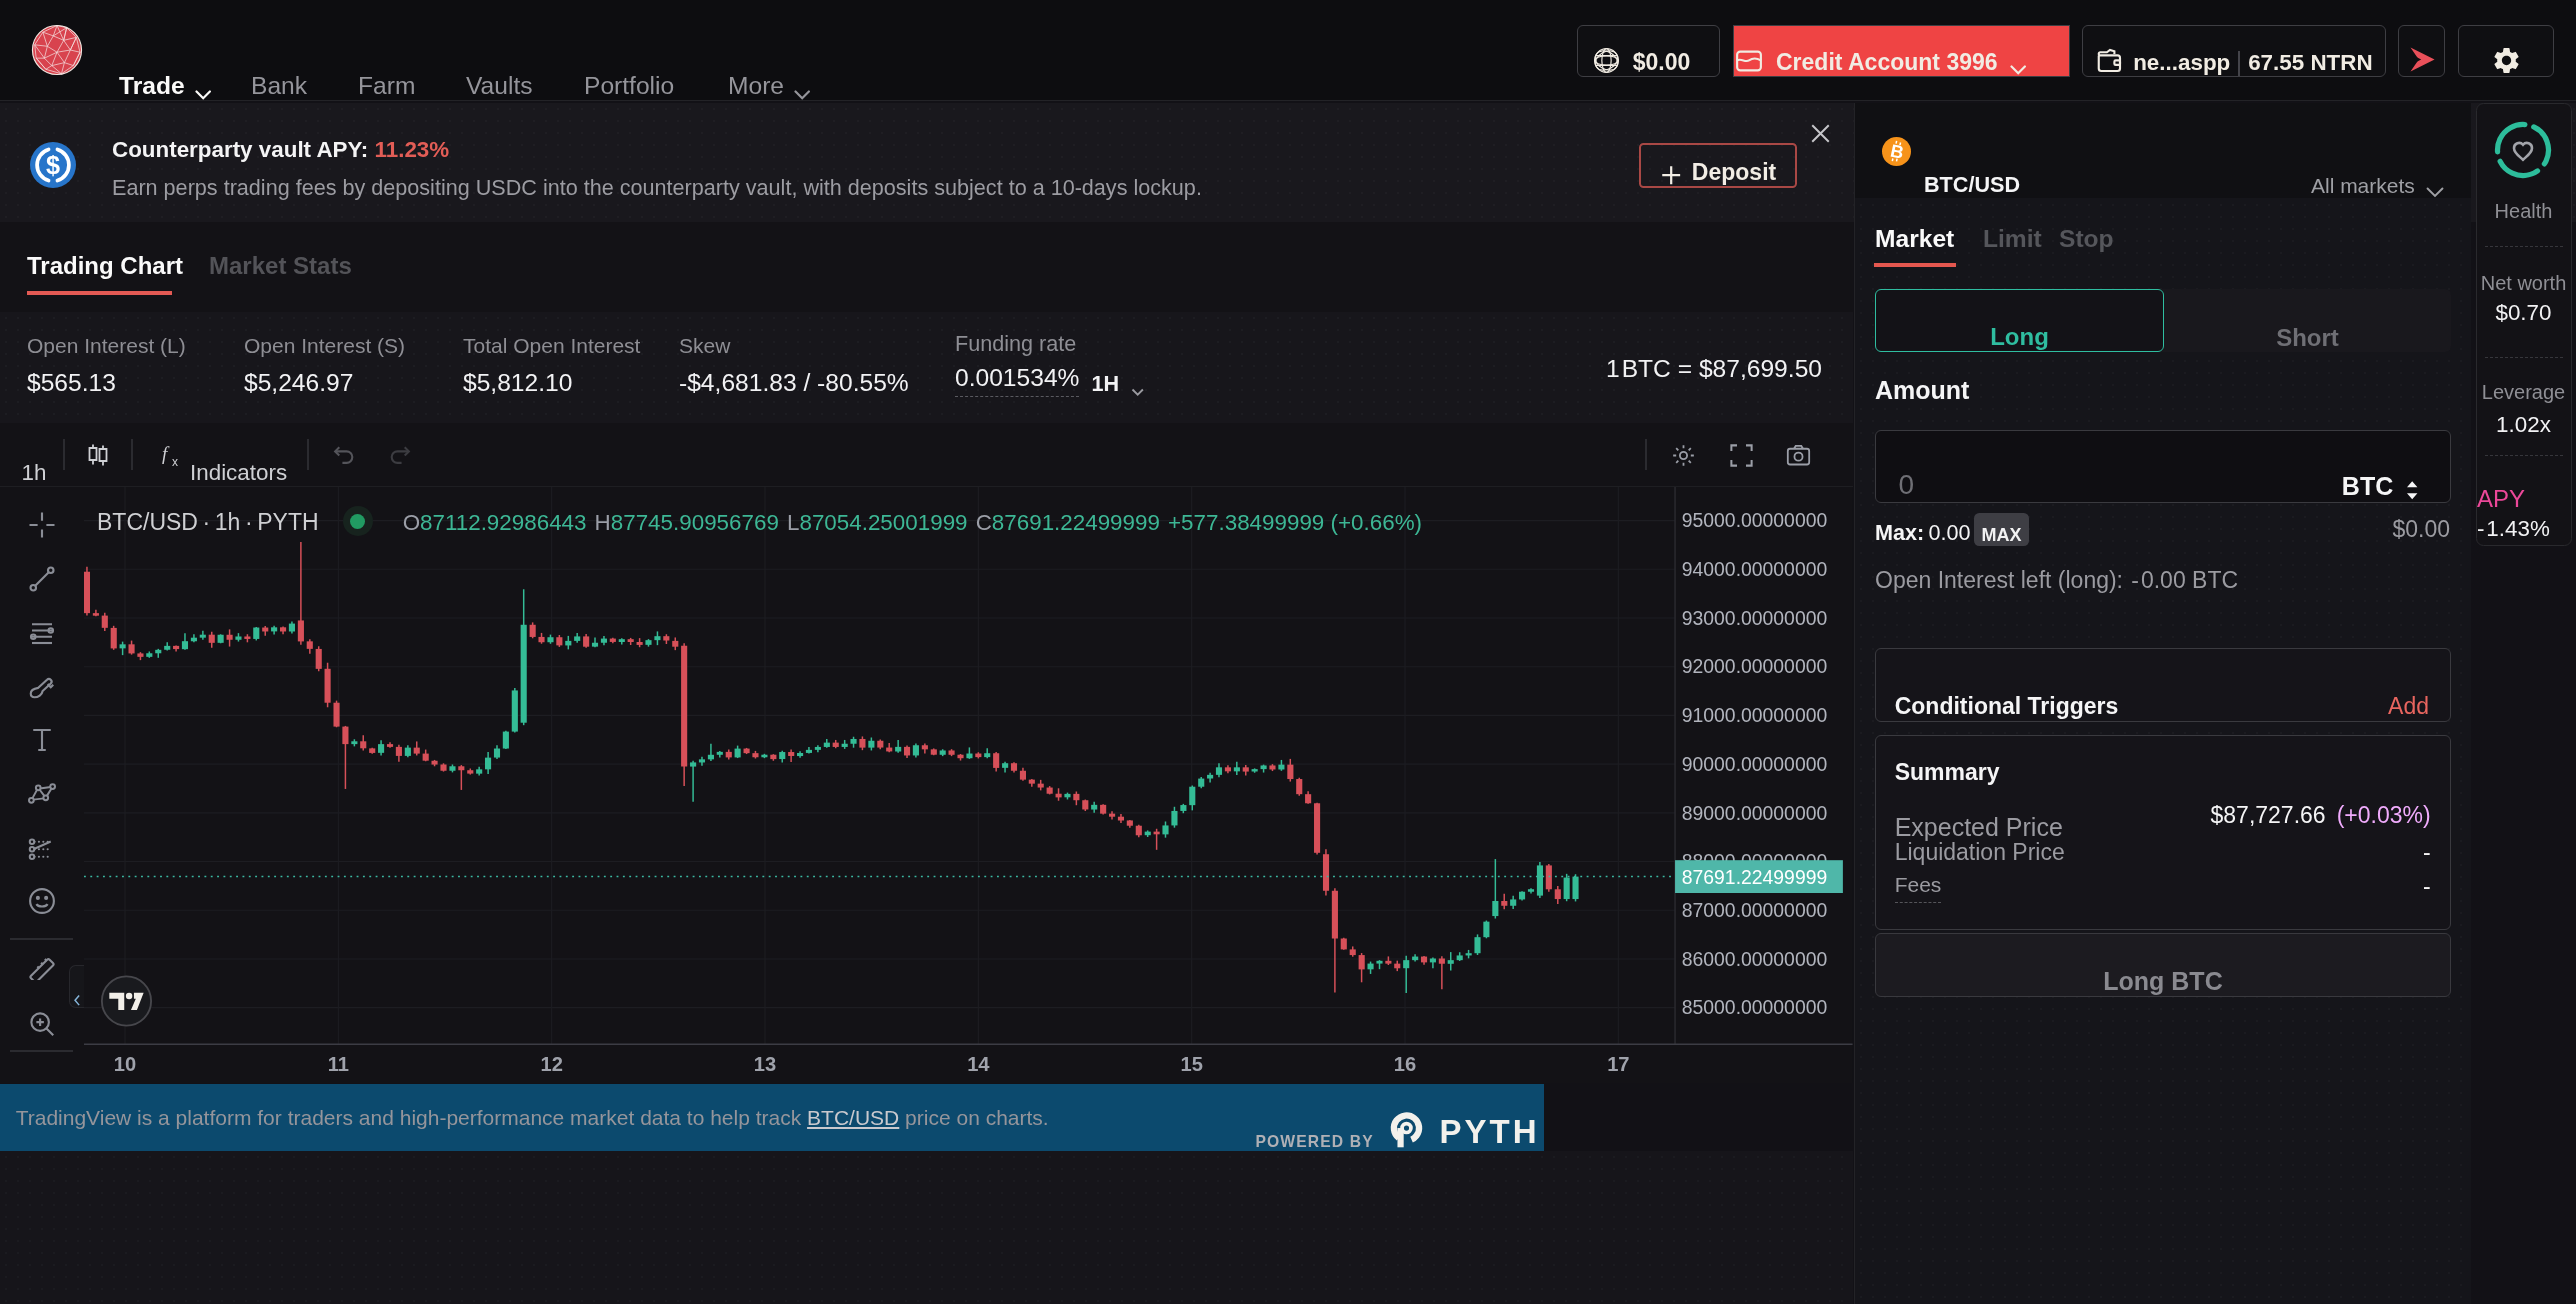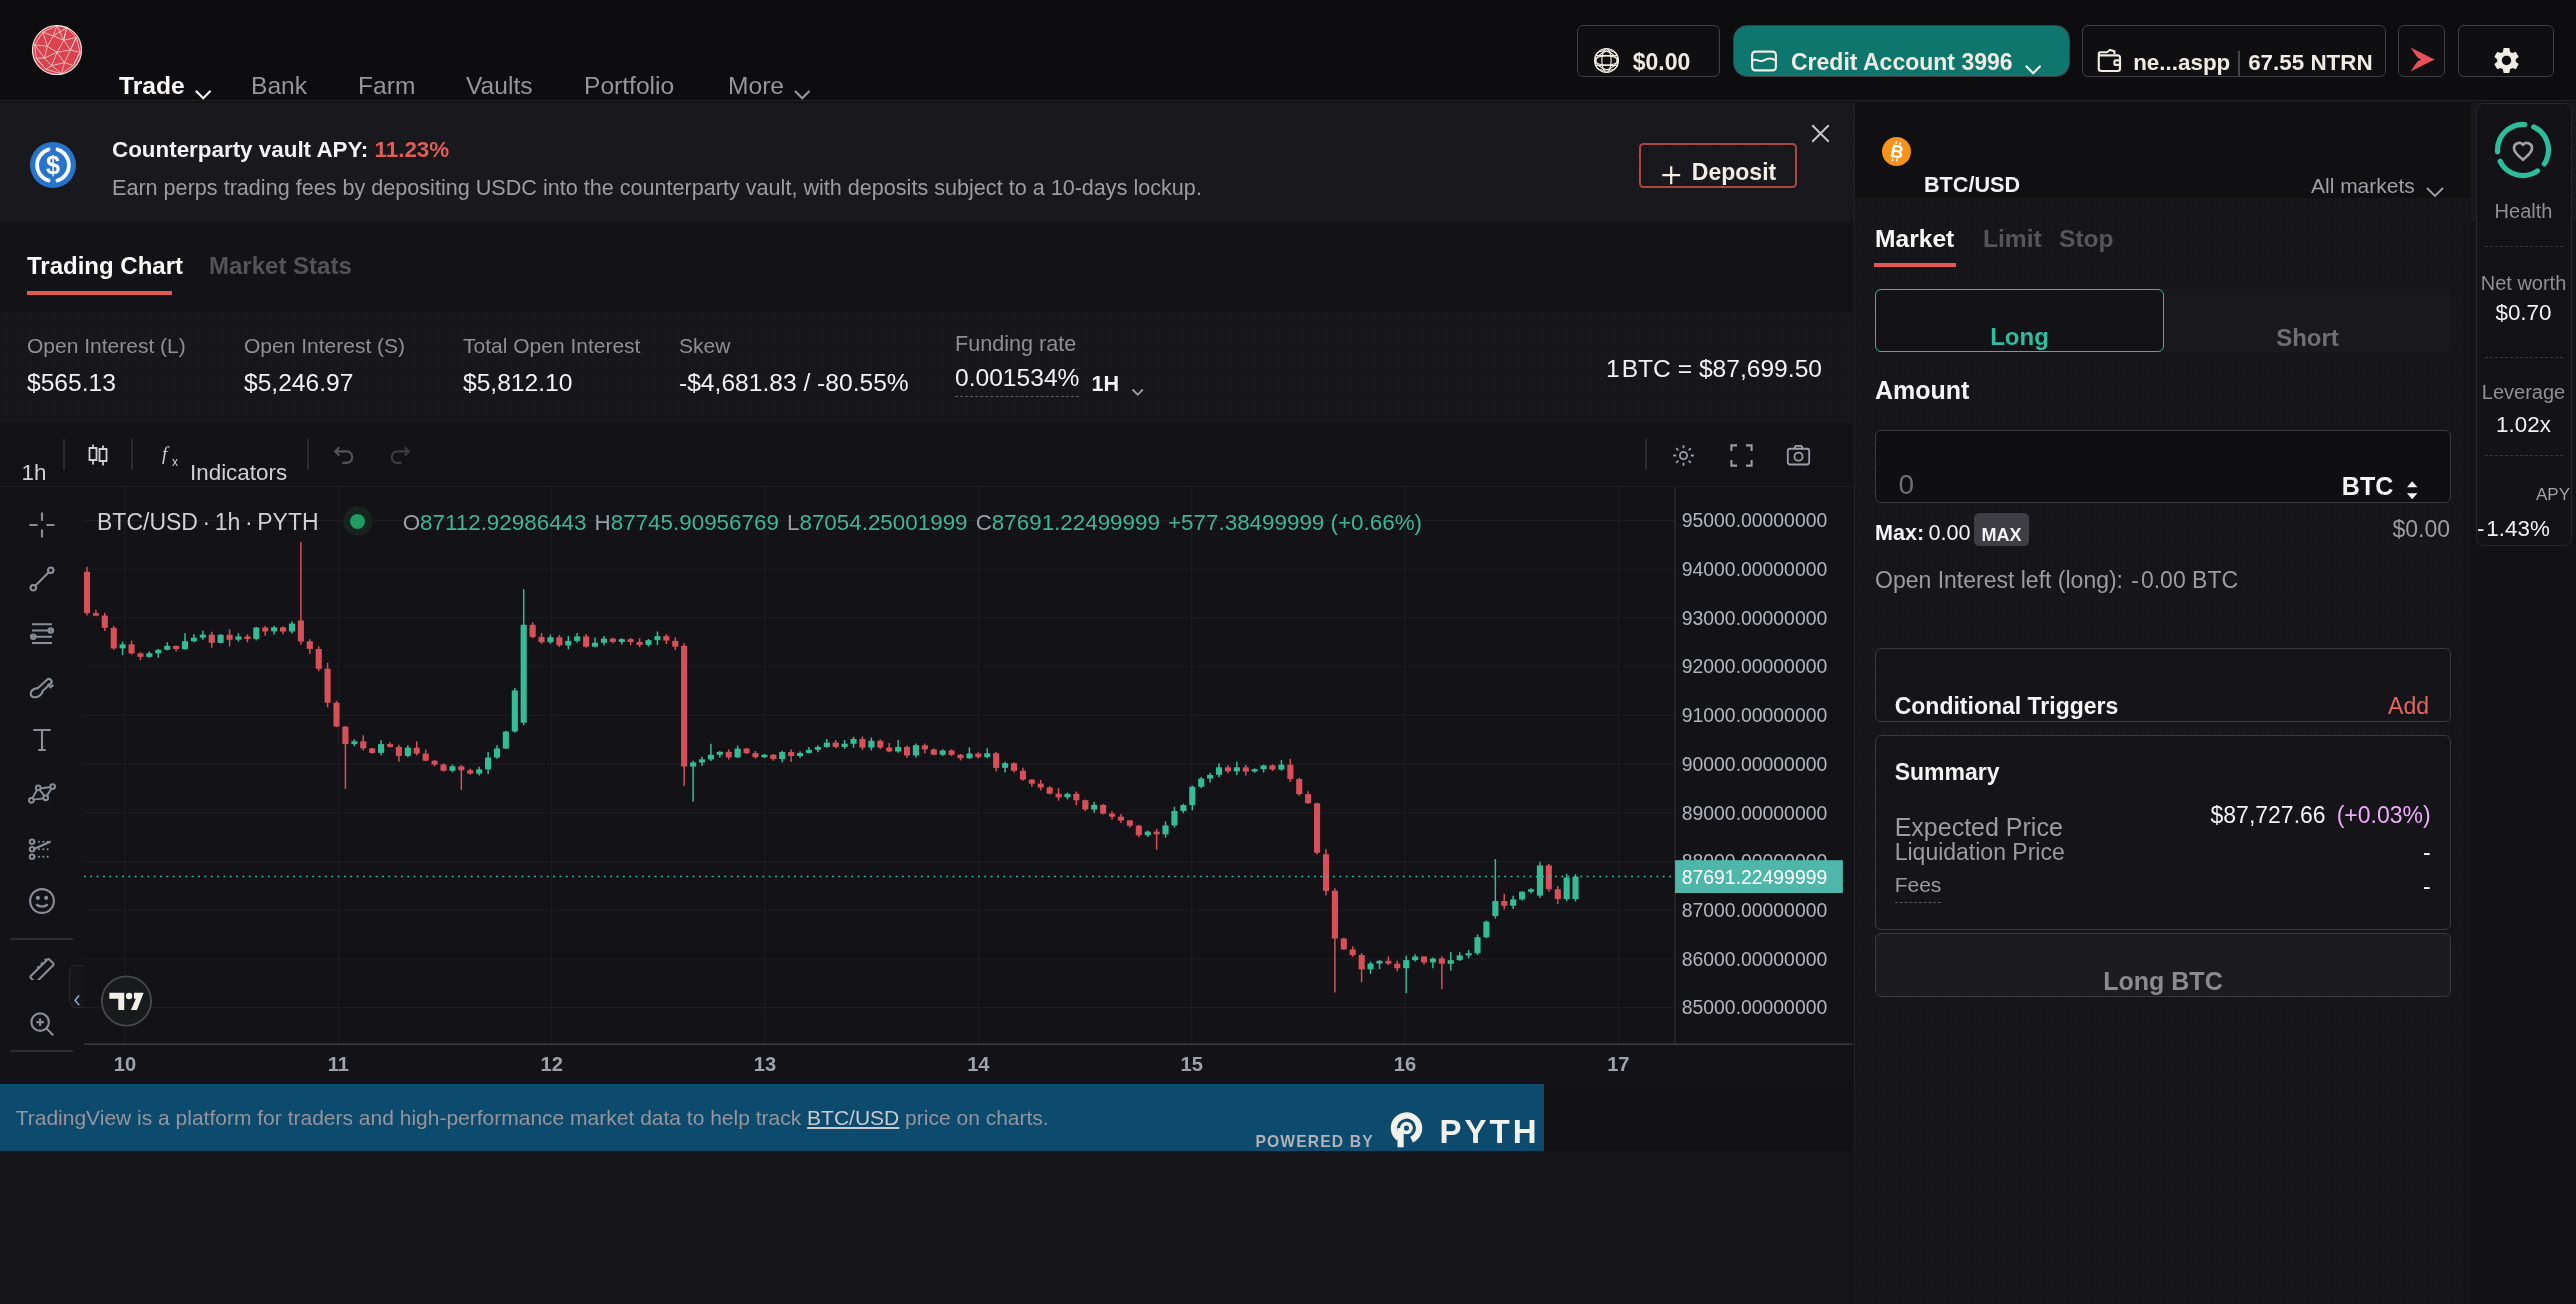--- a/index.html
+++ b/index.html
@@ -41,21 +41,21 @@
       <circle cx="12" cy="12" r="9.2"></circle>
         <ellipse cx="12" cy="12" rx="9.2" ry="3.6"></ellipse>
         <ellipse cx="12" cy="12" rx="3.6" ry="9.2"></ellipse>
       <ellipse cx="12" cy="12" rx="6.8" ry="9.2" transform="rotate(60 12 12)"></ellipse>
         <ellipse cx="12" cy="12" rx="6.8" ry="9.2" transform="rotate(-60 12 12)"></ellipse>
       <path d="M3.6 8.2 H20.4 M3.6 15.8 H20.4"></path>
       </svg>
     <span style="font-size:23px;font-weight:700;color:#f1ece3">$0.00</span>
     </div>
 
-  <div class="a fx" style="left:1733px;top:24.6px;width:337px;height:52px;background:#0f766e;border:1.5px solid #3e3e43;border-radius:14px;padding-left:15px;gap:12px">
+  <div class="a fx" style="left:1733px;top:24.6px;width:337px;height:52px;background:#ef4444;border:1.5px solid #3e3e43;border-radius:0;gap:12px">
     <svg width="30" height="30" viewBox="0 0 24 24" fill="none" stroke="#f1ece3" stroke-width="1.7">
       <rect x="2.5" y="4.5" width="19" height="15" rx="2.5"></rect>
         <path d="M2.5 11.5 C6 9.5 9 13.5 12 11.5 S18 9.5 21.5 11.5"></path>
       </svg>
     <span style="font-size:23px;font-weight:700;color:#f1ece3">Credit Account 3996</span>
     <svg width="16.4" height="10.4" viewBox="0 0 22 14">
         <path d="M2 2 L11 11 L20 2" stroke="#f1ece3" stroke-width="3" fill="none" stroke-linecap="round"></path>
       </svg>
     </div>
 
@@ -715,17 +715,17 @@
     <path d="M40 53 C36 49 28 44 28 37.5 A6.8 6.8 0 0 1 40 33 A6.8 6.8 0 0 1 52 37.5 C52 44 44 49 40 53 Z" fill="none" stroke="#a3a4aa" stroke-width="3.4"></path>
   </svg>
   <div class="a" style="left:0;top:96px;width:93px;text-align:center;font-size:20px;color:#8f8f95">Health</div>
   <div class="a" style="left:7.5px;top:142px;width:78px;border-top:1.5px dashed #36363b"></div>
   <div class="a" style="left:0;top:168px;width:93px;text-align:center;font-size:20px;color:#8f8f95">Net worth</div>
   <div class="a" style="left:0;top:196px;width:93px;text-align:center;font-size:22.4px;color:#f2f2f4">$0.70</div>
   <div class="a" style="left:7.5px;top:253px;width:78px;border-top:1.5px dashed #36363b"></div>
   <div class="a" style="left:0;top:277px;width:93px;text-align:center;font-size:20px;color:#8f8f95">Leverage</div>
   <div class="a" style="left:0;top:308px;width:93px;text-align:center;font-size:22.4px;color:#f2f2f4">1.02x</div>
   <div class="a" style="left:7.5px;top:351px;width:78px;border-top:1.5px dashed #36363b"></div>
-  <div class="a" style="left:0;top:381px;width:93px;text-align:right;font-size:17px;color:#a3a3a3">APY</div>
+  <div class="a" style="left:0;top:381px;width:93px;text-align:left;font-size:24px;color:#ec4899">APY</div>
   <div class="a" style="left:0;top:412px;width:93px;font-size:22.4px;color:#f2f2f4">- 1.43%</div>
 
 </div>
 
 
 </body></html>

